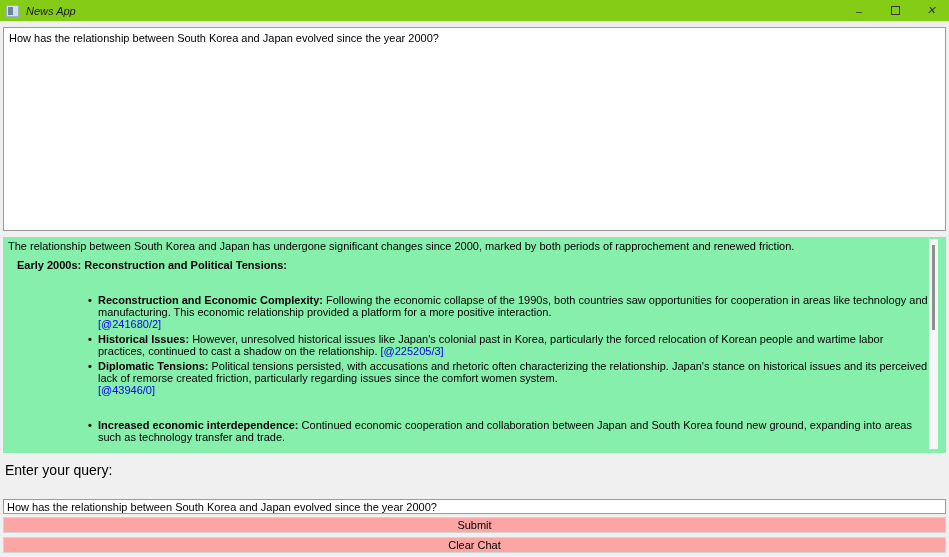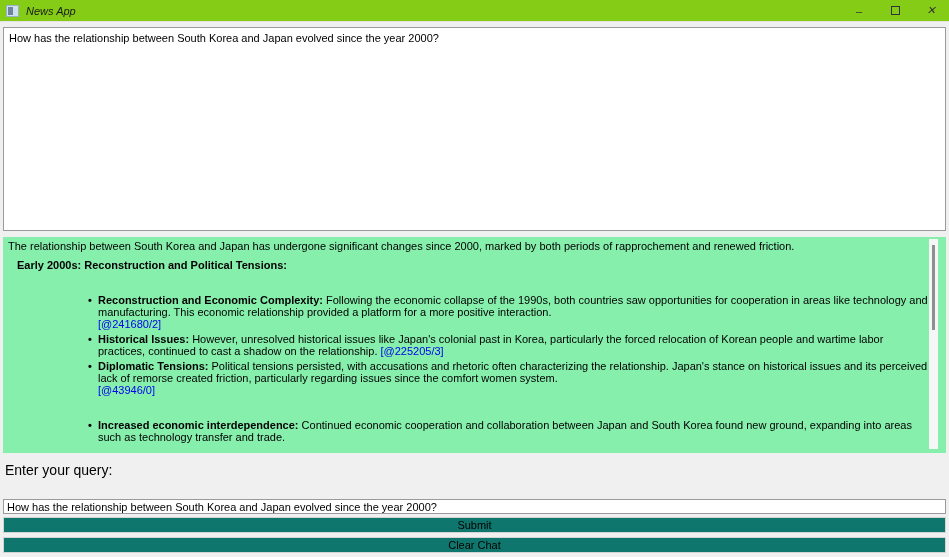--- a/index.html
+++ b/index.html
@@ -78,21 +78,21 @@
   
   .query-label { position:absolute; top:462px; left:5px; font-size:14px; }
   .query-input {
     position:absolute; top:499px; left:3px; width:943px; height:15px;
     background:#ffffff; border:1px solid #9a9a9c;
     font-family:"Liberation Sans", sans-serif; font-size:11px;
     padding:0 3px; outline:none;
   }
   .btn {
     position:absolute; left:3px; width:943px; height:16px;
-    background:#0f766e; border:1px solid #d4d4d4;
+    background:#fca5a5; border:1px solid #d4d4d4;
     font-family:"Liberation Sans", sans-serif; font-size:11px; color:#000;
     line-height:14px; cursor:default;
   }
   .btn-submit { top:517px; }
   .btn-clear  { top:537px; }
 </style>
 </head>
 <body>
 
 <div class="titlebar">

